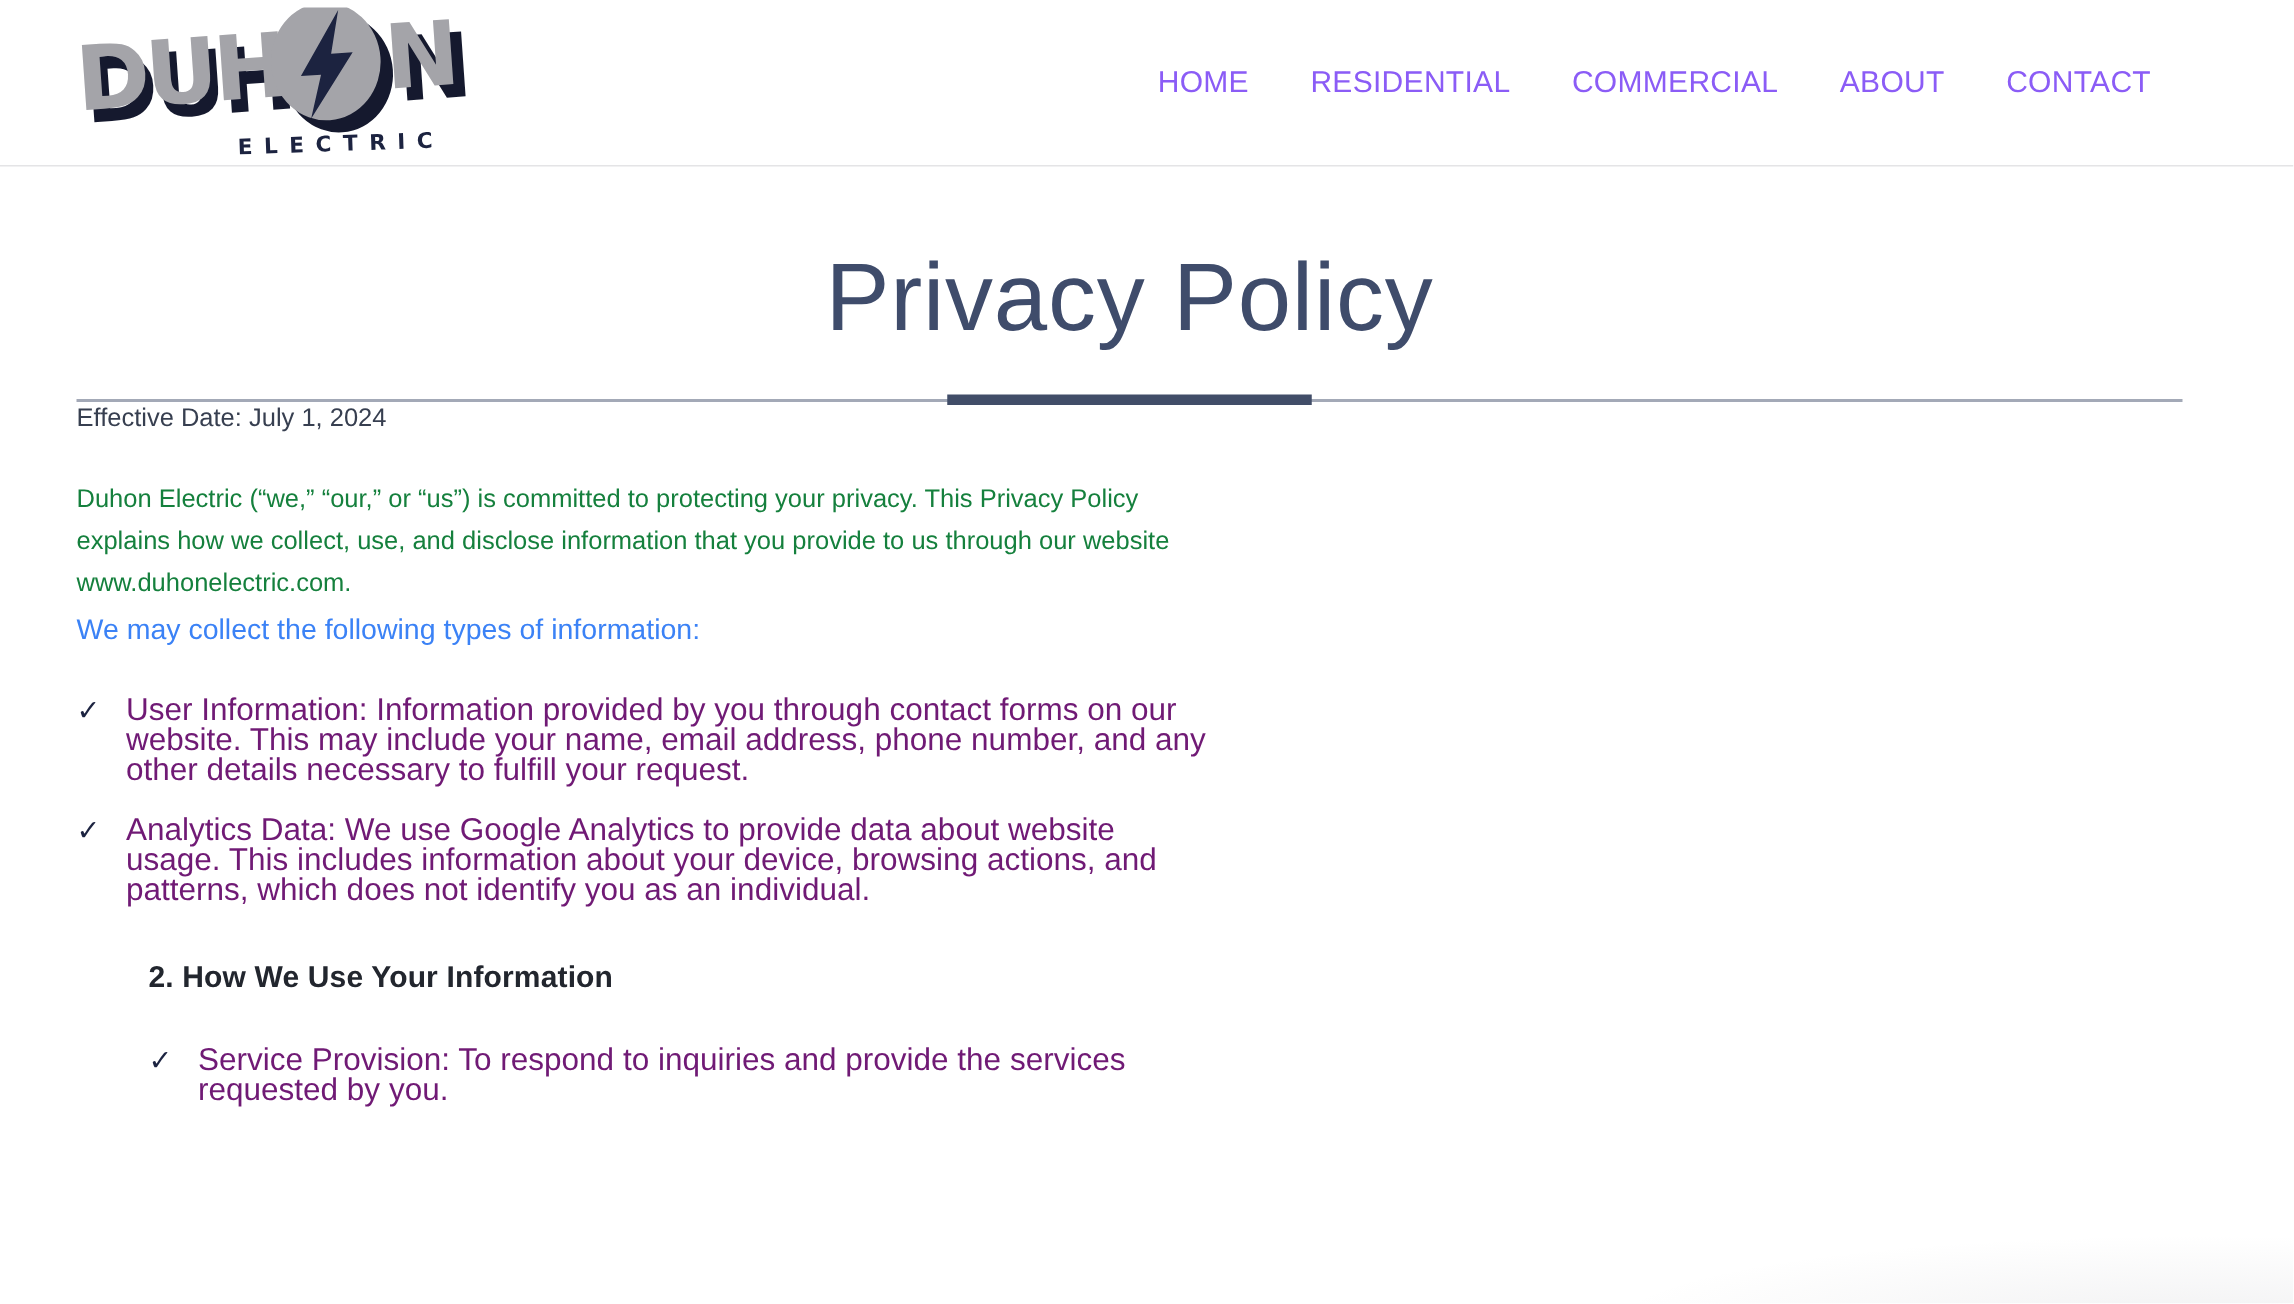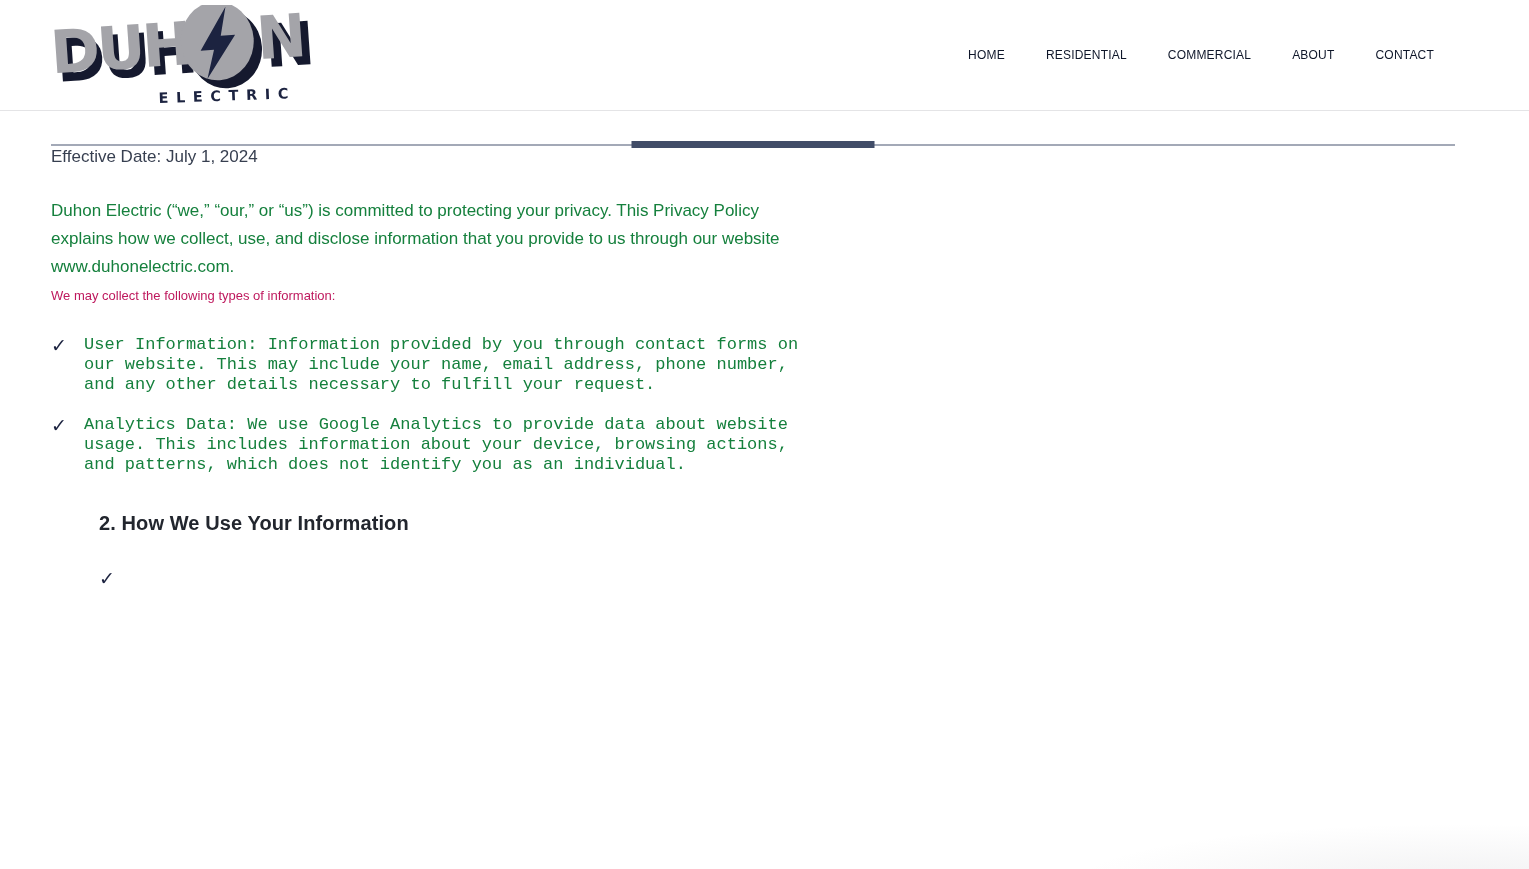--- a/index.html
+++ b/index.html
@@ -12,22 +12,22 @@
     background: #ffffff;
     border-bottom: 1px solid #e4e4e6;
     display: flex;
     align-items: center;
     justify-content: space-between;
     padding: 0 95px 0 51px;
   }
   .logo { display: block; cursor: pointer; margin-top: 2px; }
   .main-nav { display: flex; align-items: center; gap: 41px; }
   .nav-item {
-    font-size: 12px;
-    color: #0f172a;
+    font-size: 20px;
+    color: #8b5cf6;
     letter-spacing: 0.2px;
     text-decoration: none;
     cursor: pointer;
     font-family: "Liberation Sans", sans-serif;
     white-space: nowrap;
   }
 
   
   .title-band { width: 1404px; margin: 0 auto 0 51px; }
   .page-title {
@@ -78,44 +78,43 @@
   }
   .section-heading {
     margin-top: 37px;
     font-size: 20px;
     font-weight: 700;
     color: #22262e;
     letter-spacing: 0.1px;
   }
   .section-lead {
     margin-top: 7px;
-    font-size: 13px;
-    color: #be185d;
+    font-size: 19px;
+    color: #3b82f6;
   }
   .check-list { list-style: none; margin-top: 32px; }
   .check-list.tight { margin-top: 33px; }
   .check-item {
     display: flex;
     align-items: flex-start;
     margin-bottom: 20px;
   }
   .check-item:last-child { margin-bottom: 0; }
   .check-glyph {
     flex: 0 0 33px;
     font-size: 19px;
     line-height: 20px;
     color: #1c2340;
     padding-top: 1px;
   }
   .check-text {
-    font-size: 17px;
+    font-size: 21px;
     line-height: 20px;
-    color: #15803d;
+    color: #701a75;
     max-width: 726px;
-    font-family: Liberation Mono, monospace;
   }
   .section-block { margin-top: 0; }
   .section-block + .section-block { margin-top: 26px; margin-left: 48px; }
 
   .corner-shade {
     position: absolute;
     right: 0; bottom: 0;
     width: 460px; height: 46px;
     background: radial-gradient(ellipse at 85% 130%, rgba(120,120,130,0.10), rgba(120,120,130,0.0) 70%);
     pointer-events: none;
@@ -152,20 +151,21 @@
     <a class="nav-item">HOME</a>
     <a class="nav-item">RESIDENTIAL</a>
     <a class="nav-item">COMMERCIAL</a>
     <a class="nav-item">ABOUT</a>
     <a class="nav-item">CONTACT</a>
   </nav>
 </header>
 
 <main>
   <div class="title-band">
+    <h1 class="page-title">Privacy Policy</h1>
     <div class="title-divider">
       <div class="thin-rule"></div>
       <div class="accent-rule"></div>
     </div>
   </div>
 
   <div class="content">
     <p class="effective-date">Effective Date: July 1, 2024</p>
 
     <p class="intro">Duhon Electric (“we,” “our,” or “us”) is committed to protecting your privacy. This Privacy Policy explains how we collect, use, and disclose information that you provide to us through our website www.duhonelectric.com.</p>
@@ -182,19 +182,20 @@
           <span class="check-text">Analytics Data: We use Google Analytics to provide data about website usage. This includes information about your device, browsing actions, and patterns, which does not identify you as an individual.</span>
         </li>
       </ul>
     </section>
 
     <section class="section-block">
       <h2 class="section-heading">2. How We Use Your Information</h2>
       <ul class="check-list tight">
         <li class="check-item">
           <span class="check-glyph">✓</span>
+          <span class="check-text">Service Provision: To respond to inquiries and provide the services requested by you.</span>
         </li>
       </ul>
     </section>
   </div>
 </main>
 
 <div class="corner-shade"></div>
 
 </body></html>

